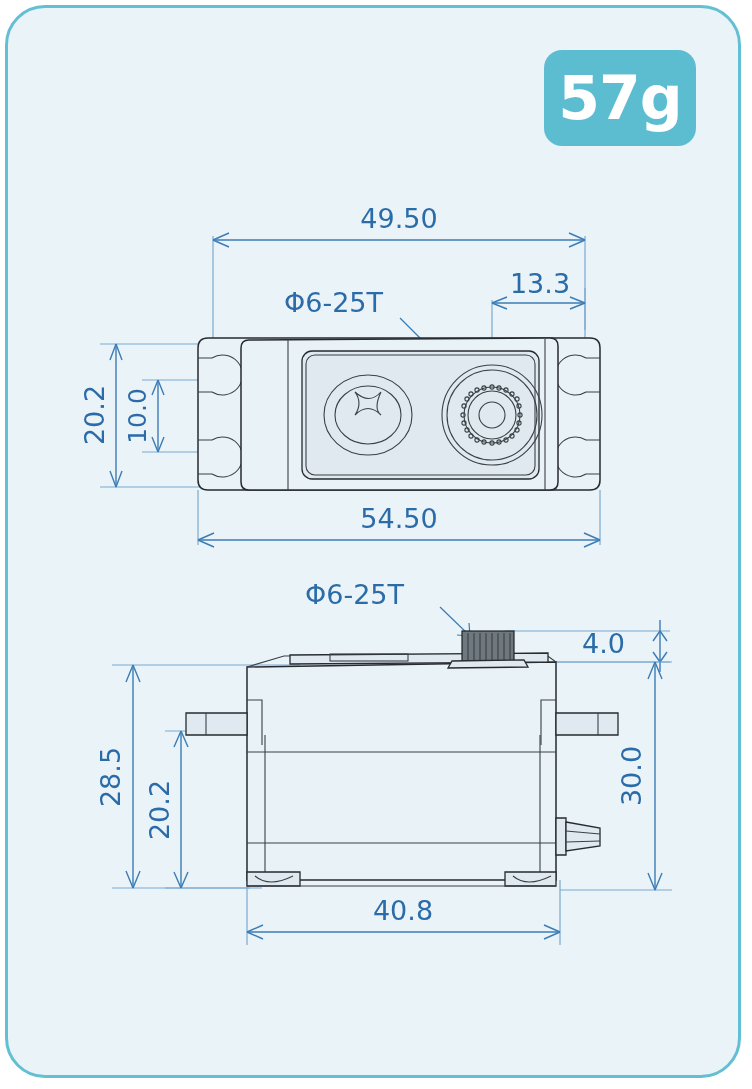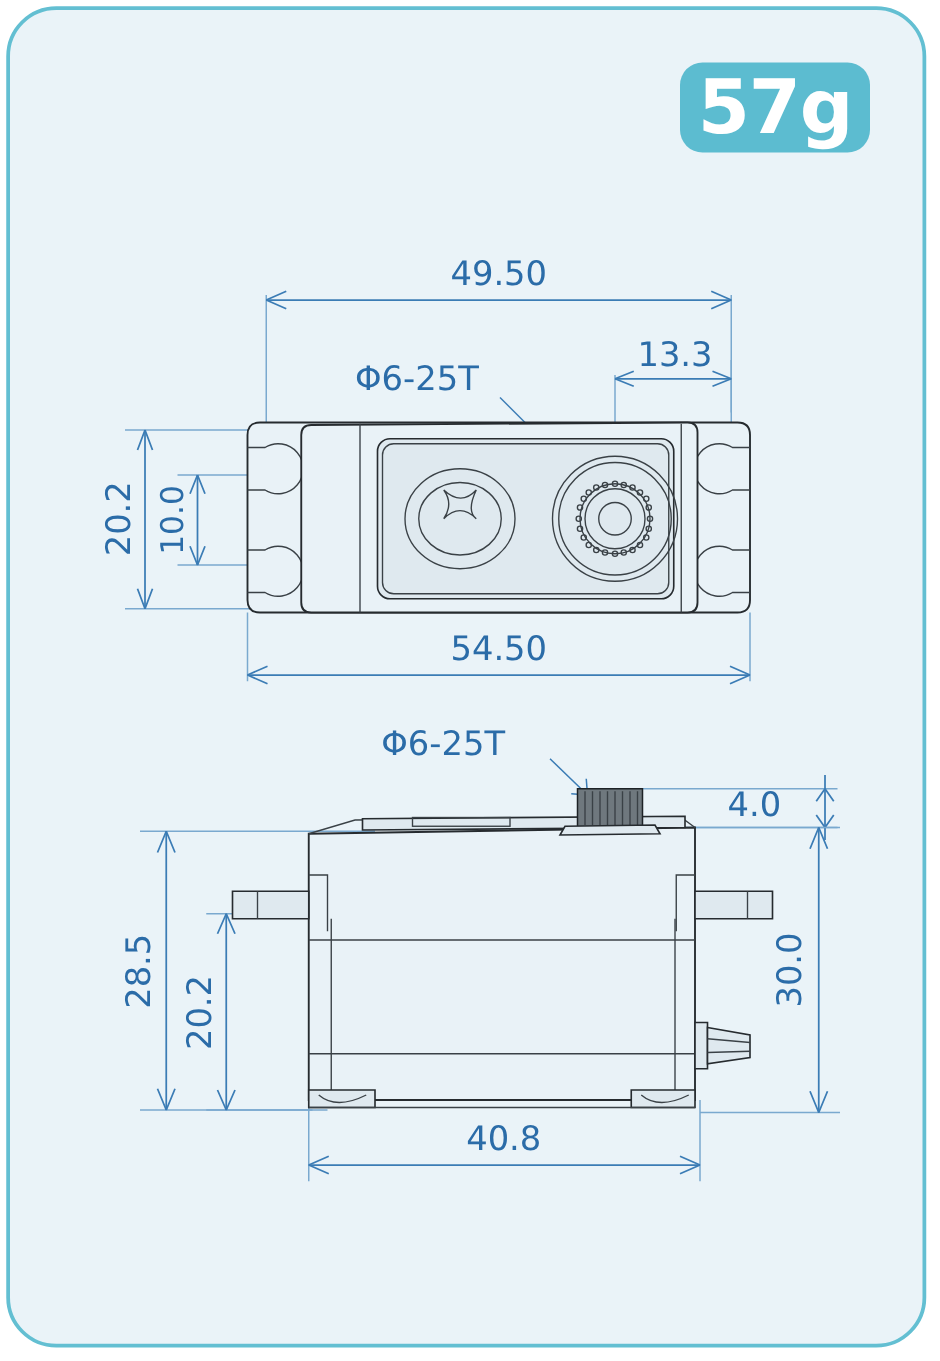--- a/index.html
+++ b/index.html
@@ -1,20 +1,20 @@
 <!DOCTYPE html>
 <html><head>
 <meta charset="utf-8">
 <style>
   html,body{margin:0;padding:0;background:#ffffff;}
   body{width:752px;height:1089px;font-family:"DejaVu Sans","Liberation Sans",sans-serif;}
   #sheet{position:relative;width:752px;height:1089px;overflow:hidden;background:#ffffff;}
   #card{position:absolute;left:5px;top:5px;width:736px;height:1073px;
         background:#eaf3f8;border:3px solid #63bfd2;border-radius:40px;box-sizing:border-box;}
-  #badge{position:absolute;left:544px;top:50px;width:152px;height:72px;
+  #badge{position:absolute;left:544px;top:50px;width:152px;height:96px;
          background:#5cbcd0;border-radius:18px;display:flex;align-items:center;justify-content:center;}
   #badge span{color:#ffffff;font-size:60px;font-weight:bold;letter-spacing:-1px;line-height:1;
               font-family:"DejaVu Sans","Liberation Sans",sans-serif;}
   #draw{position:absolute;left:0;top:0;width:752px;height:1089px;}
   .dimtxt{font-family:"DejaVu Sans","Liberation Sans",sans-serif;fill:#2b6ca8;font-size:27px;}
   .dimtxt-sm{font-family:"DejaVu Sans","Liberation Sans",sans-serif;fill:#2b6ca8;font-size:25px;}
   .dimline{stroke:#3b7cb5;stroke-width:1.4;fill:none;}
   .extline{stroke:#7aa9cf;stroke-width:1.2;fill:none;}
   .leader{stroke:#3b7cb5;stroke-width:1.2;fill:none;}
   .part{stroke:#262b2f;stroke-width:1.5;fill:#e9f2f7;}

